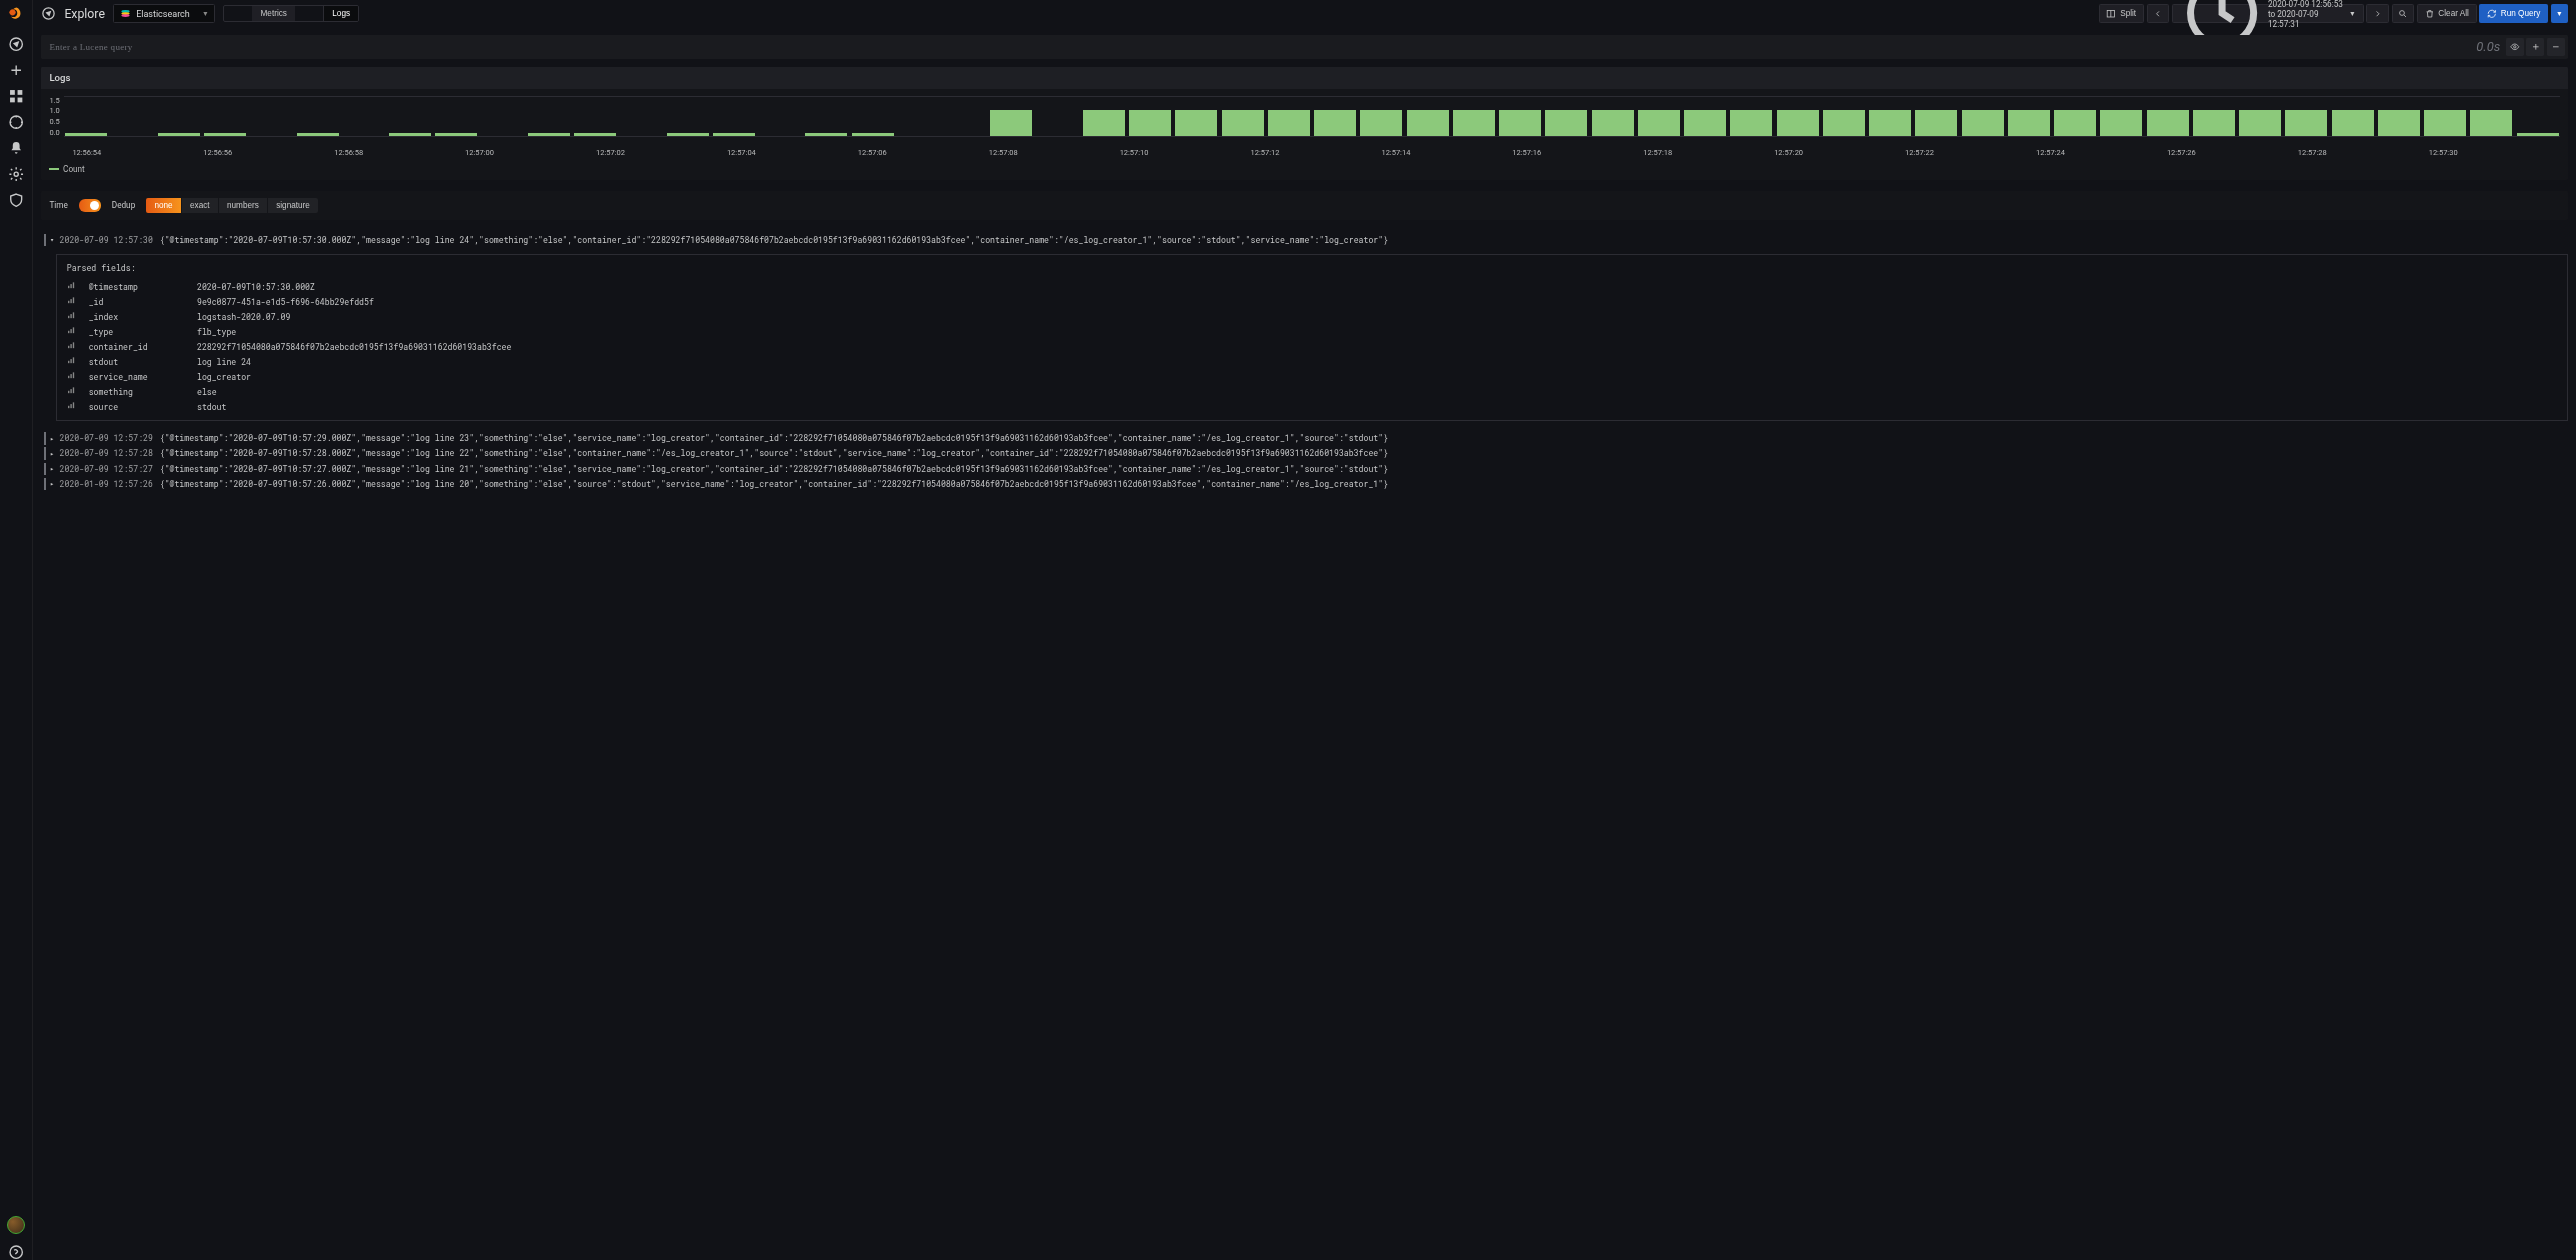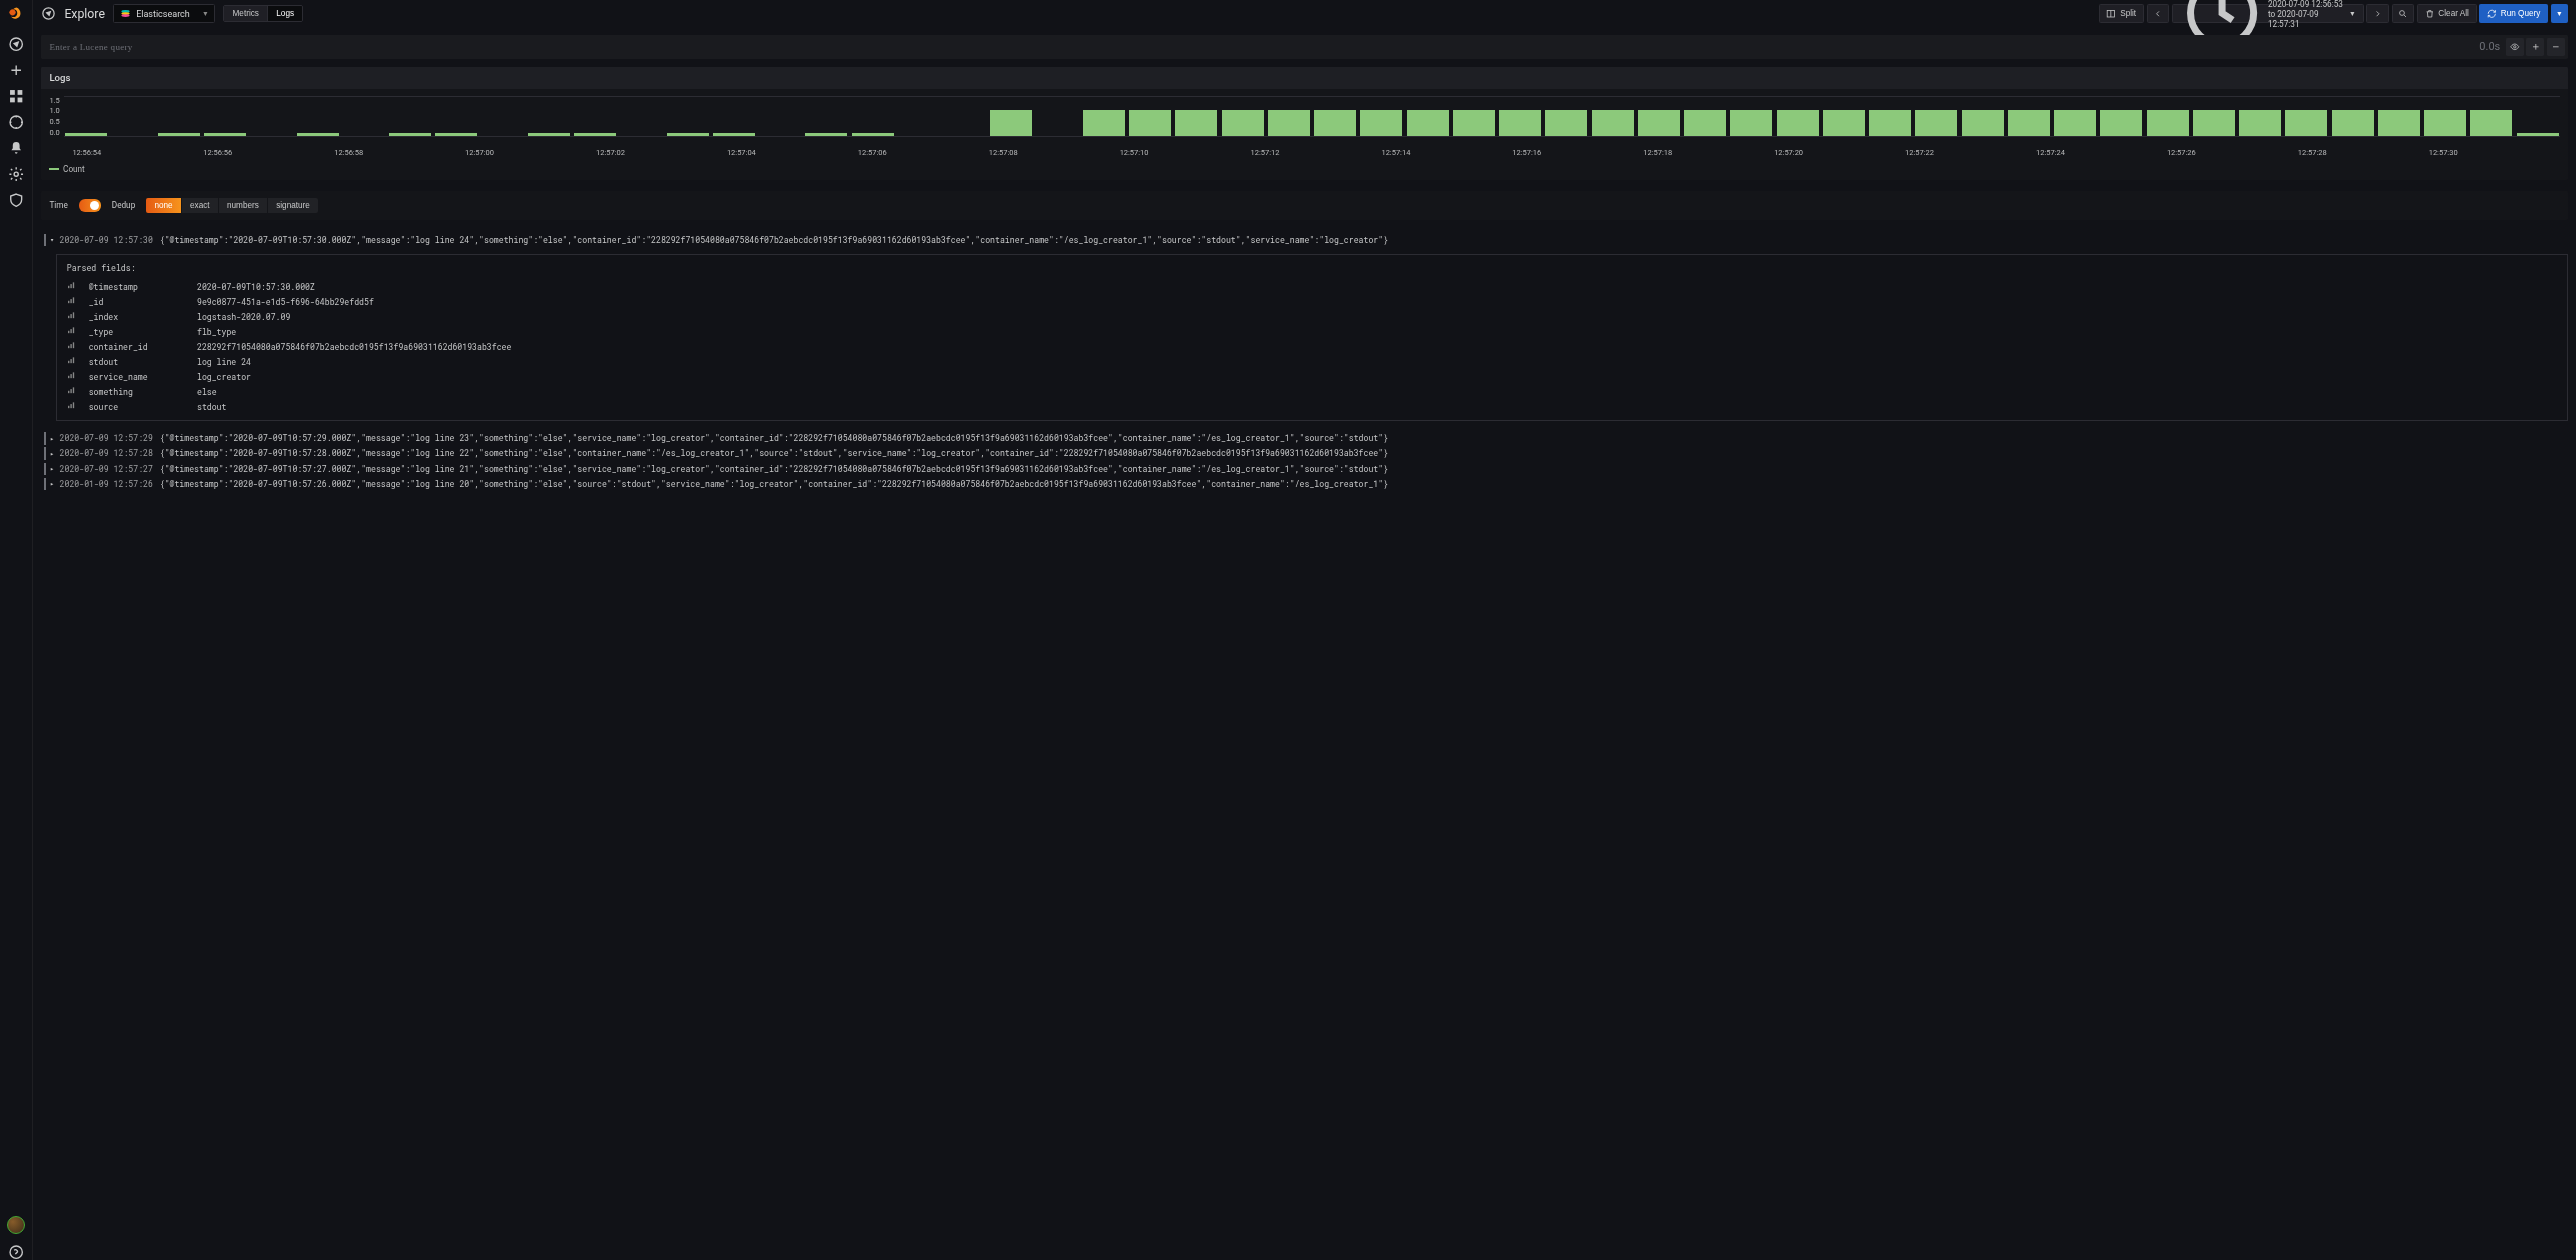--- a/index.html
+++ b/index.html
@@ -12,35 +12,35 @@
 .sidebar .avatar { width: 18px; height: 18px; border-radius: 50%; background: radial-gradient(circle at 30% 30%, #875c2a, #3b2c18); border: 1.4px solid #4a3; }
 .main { flex: 1; display: flex; flex-direction: column; overflow: hidden; }
 .topbar { height: 27px; display: flex; align-items: center; padding: 0 8.2px; gap: 5.5px; background: #111217; }
 .topbar-left { display: flex; align-items: center; gap: 8.2px; }
 .compass-btn { width: 15px; height: 15px; display: flex; align-items: center; justify-content: center; color: #c7c8c9; cursor: pointer; }
 .title { font-size: 12.3px; color: #d8d9da; }
 .ds-picker { display: flex; align-items: center; background: #0b0c0e; border: 0.7px solid #2c2c33; border-radius: 1.4px; height: 19px; padding: 0 5.5px; gap: 5.5px; cursor: pointer; min-width: 102px; }
 .ds-picker .es-icon { width: 11px; height: 11px; display:flex; align-items:center; justify-content:center; }
 .ds-picker .caret { margin-left: auto; font-size: 6.8px; color: #888; }
 .mode-btns { display: flex; border: 0.7px solid #2c2c33; border-radius: 2px; overflow: hidden; }
-.mode-btns button { background: #1f1f25; color: #c7c8c9; border: none; padding: 3.4px 8.2px; font-size: 8.2px; cursor: pointer; }
+.mode-btns button { background: #1f1f25; color: #c7c8c9; border: none; padding: 3.4px 8.2px; font-size: 8.2px; cursor: pointer; margin-left: 28px; }
 .mode-btns button + button { border-left: 0.7px solid #2c2c33; }
 .mode-btns button.active { background: #0b0c0e; color: #fff; }
 .topbar-right { margin-left: auto; display: flex; gap: 2.7px; align-items: center; }
 .tb-btn { background: #1f1f25; border: 0.7px solid #2c2c33; color: #c7c8c9; height: 19px; padding: 0 6.8px; display: flex; align-items: center; gap: 4.1px; cursor: pointer; font-size: 8.2px; border-radius: 1.4px; }
 .tb-btn.icon-only { padding: 0 5.5px; }
 .tb-btn.run { background: #1f60c4; border-color: #1f60c4; color: #fff; }
 .tb-btn.run-caret { background: #1f60c4; border-color: #1f60c4; color: #fff; padding: 0 4.1px; }
 .tb-btn svg { width: 9.6px; height: 9.6px; }
 .time-picker { background: #1f1f25; border: 0.7px solid #2c2c33; color: #c7c8c9; height: 19px; padding: 0 6.8px; display: flex; align-items: center; gap: 4.1px; font-size: 8.2px; border-radius: 1.4px; cursor: pointer; }
 .content { flex:1; overflow-y:auto; padding: 8.2px; }
 .query-row { display: flex; align-items: center; background: #1a1b1f; border-radius: 1.4px; margin-bottom: 8.2px; }
 .query-input { flex:1; background: transparent; border: none; color: #d8d9da; font-family: Liberation Serif, serif; font-size: 9px; padding: 6.8px 8.2px; letter-spacing: 0.3px; }
 .query-input::placeholder { color: #6e7077; }
-.query-meta { color: #6e7077; font-size: 11px; padding-right: 5.5px; }
+.query-meta { color: #6e7077; font-size: 13px; padding-right: 5.5px; font-style: italic; }
 .query-actions { display: flex; gap: 2.7px; padding-right: 2.7px; }
 .query-actions .qa { width: 18px; height: 18px; background: #24252a; display: flex; align-items: center; justify-content: center; color: #c7c8c9; cursor: pointer; border-radius: 1.4px; }
 .panel-header { background: #1e1f24; padding: 5.5px 8.2px; font-size: 9.6px; font-weight: 500; border-top-left-radius: 1.4px; border-top-right-radius: 1.4px; }
 .chart-panel { background: #141519; padding: 6.8px 8.2px 5.5px 8.2px; border-bottom-left-radius: 1.4px; border-bottom-right-radius: 1.4px; margin-bottom: 11px; }
 .chart-area { display: flex; align-items: stretch; height: 50px; }
 .y-axis { display: flex; flex-direction: column; justify-content: space-between; align-items: flex-end; padding-right: 4.1px; font-size: 7.5px; color: #b8b9ba; height: 41px; }
 .plot { flex:1; position: relative; height: 41px; border-top: 0.7px solid #2c2c33; border-bottom: 0.7px solid #2c2c33; display: flex; align-items: flex-end; gap: 1.4px; }
 .plot .bar { background: #8cc97b; flex:1; margin: 0 1.4px; }
 .x-axis { display: flex; margin-left: 23px; font-size: 7.5px; color: #b8b9ba; padding-top: 2.7px; }
 .x-axis span { flex:1; text-align: left; white-space: nowrap; }

